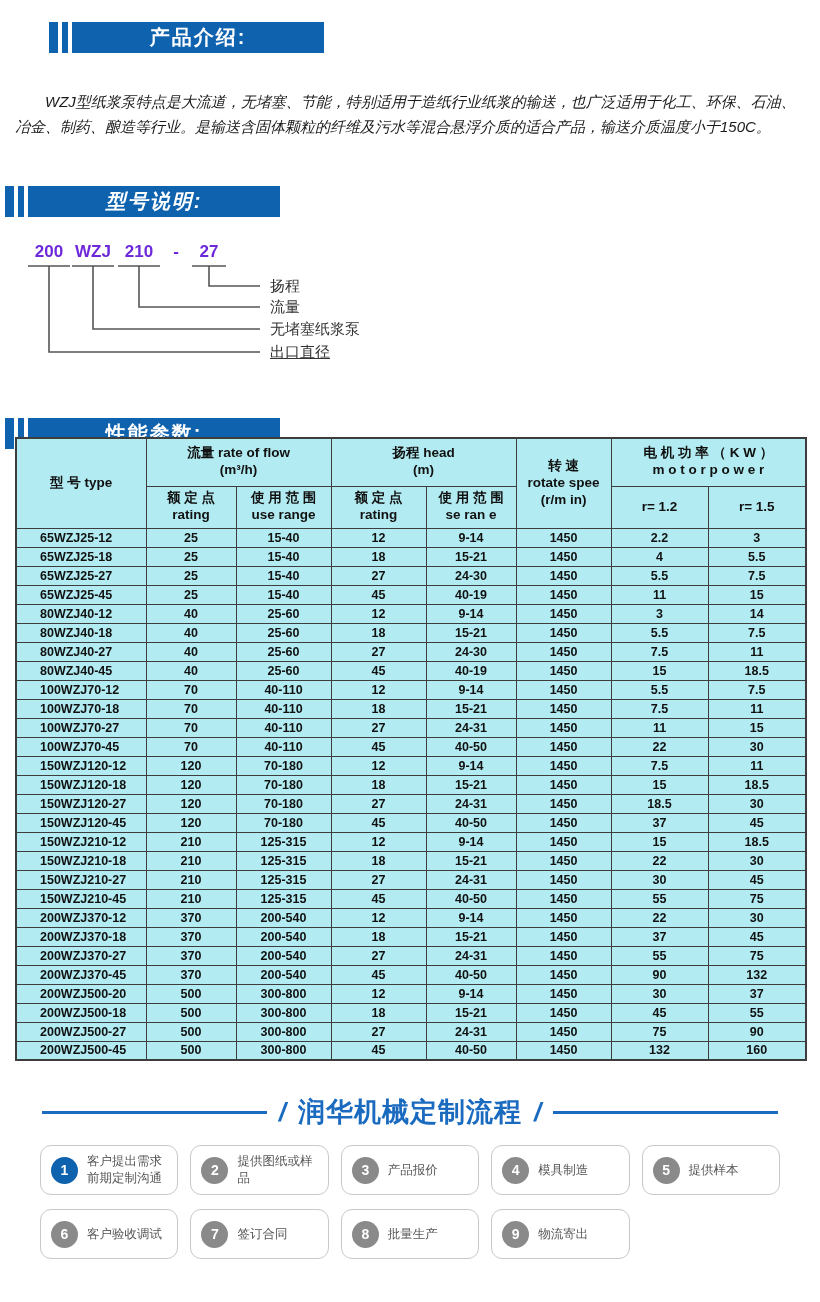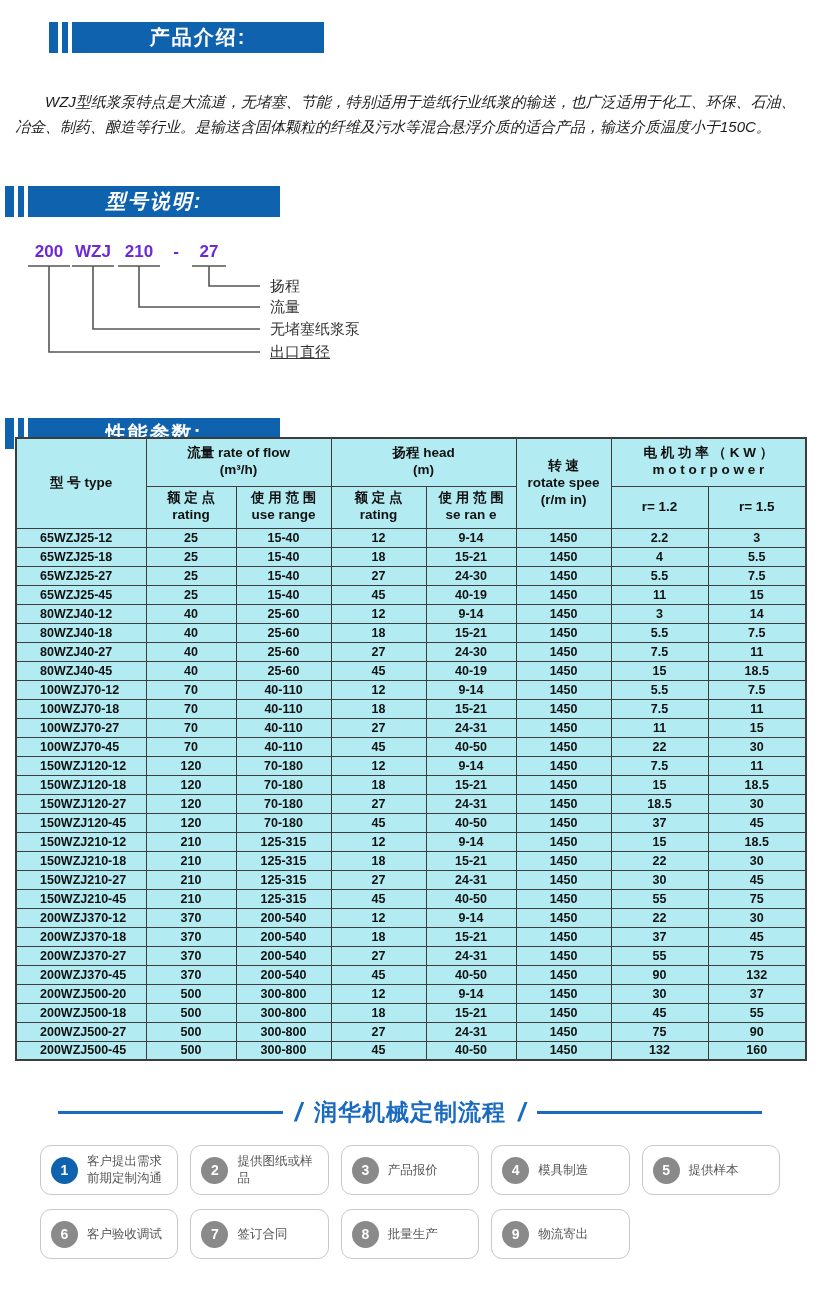--- a/index.html
+++ b/index.html
@@ -53,21 +53,21 @@
   .perf-table { border:2px solid #3d3d3d; }
 
   
   .flow-title-row {
     position:absolute; left:0; top:1094px; width:820px; height:36px;
     display:flex; align-items:center; justify-content:center; gap:12px;
     color:var(--flowblue);
   }
   .flow-line { width:225px; height:3px; background:var(--flowblue); }
   .flow-slash { font-size:26px; font-weight:bold; font-style:italic; }
-  .flow-title { font-size:23px; font-weight:bold; letter-spacing:1px; }
+  .flow-title { font-size:27px; font-weight:bold; letter-spacing:1px; }
 
   .flow-steps {
     position:absolute; left:40px; top:1145px; width:740px;
     display:grid; grid-template-columns:repeat(5,1fr); gap:14px 12px;
   }
   .step-box {
     height:50px; background:#fff; border:1px solid #c9c9c9; border-radius:11px;
     display:flex; align-items:center; padding:0 8px 0 10px; gap:9px;
   }
   .step-num {

